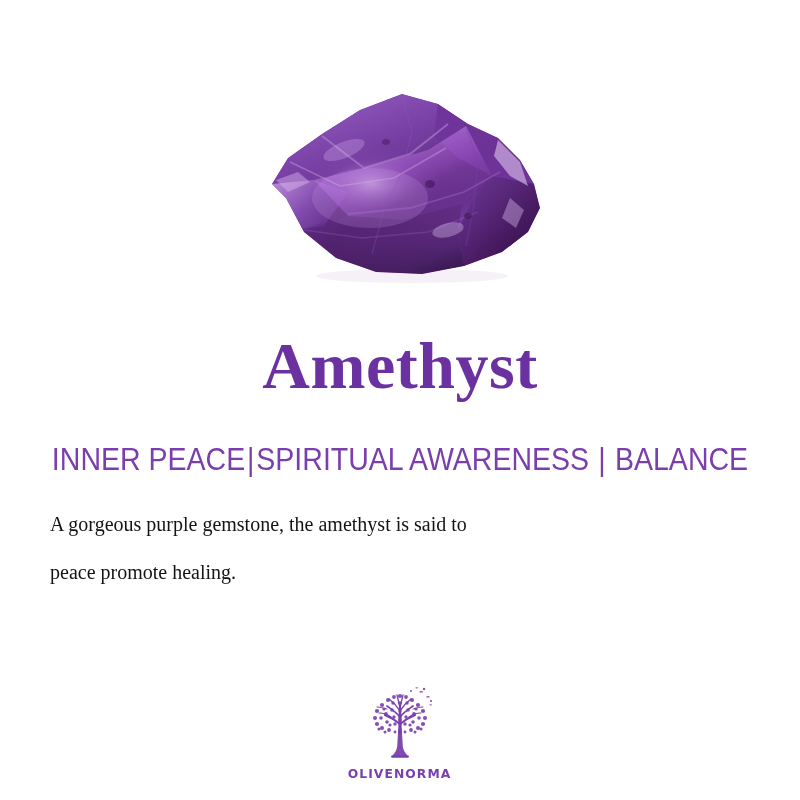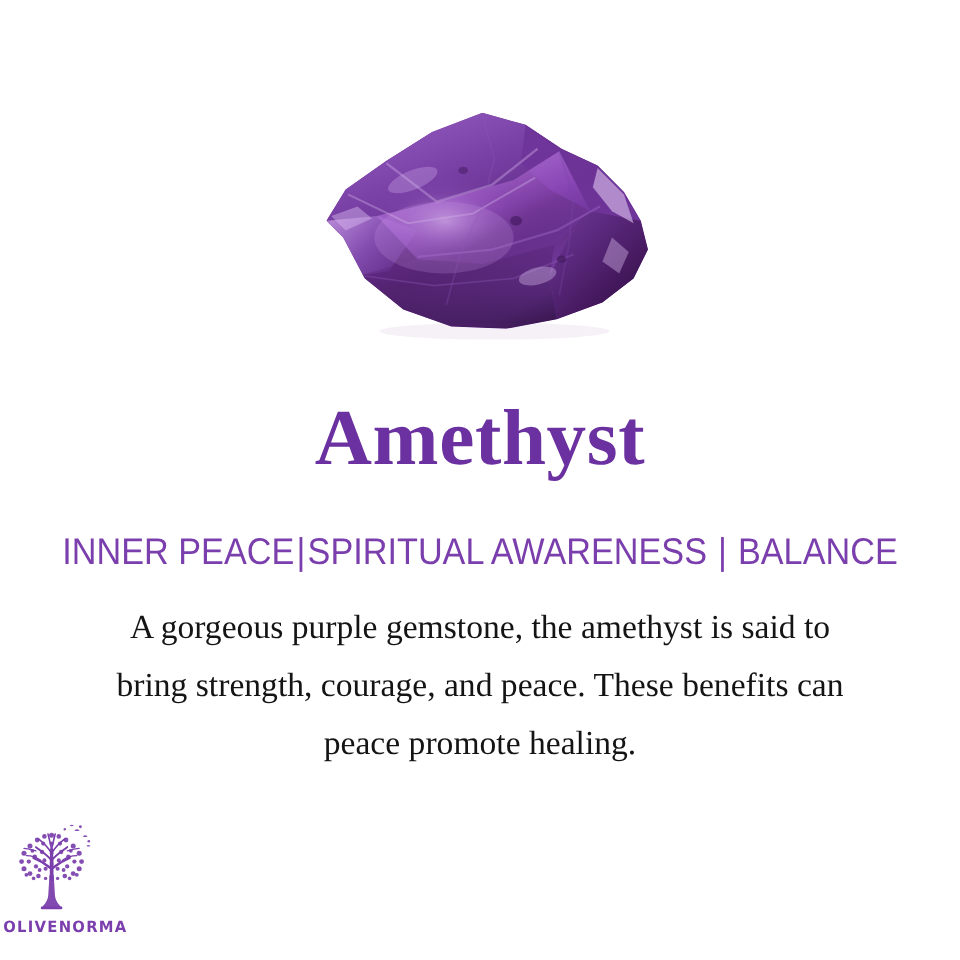--- a/index.html
+++ b/index.html
@@ -83,40 +83,39 @@
   .subtitle .sep-wide {
     padding: 0 10px;
   }
 
   
   .body-copy {
     position: absolute;
     left: 50px;
     top: 500px;
     width: 700px;
-    text-align: center;
     font-family: "Liberation Serif", "DejaVu Serif", serif;
     font-weight: 400;
-    font-size: 28px;
+    font-size: 20px;
     line-height: 48px;
     color: #141414;
   }
   .body-copy span {
     display: block;
   }
 
   
   .brand {
     position: absolute;
     left: 0;
     top: 684px;
     width: 800px;
     display: flex;
     flex-direction: column;
-    align-items: flex-start;
+    align-items: center;
   }
   .brand-mark {
     width: 86px;
     height: 80px;
     display: block;
   }
   .brand-word {
     margin-top: 2px;
     font-family: "DejaVu Sans", "Liberation Sans", sans-serif;
     font-weight: 700;
@@ -228,21 +227,20 @@
   </div>
 
   <h1 class="title">Amethyst</h1>
 
   <div class="subtitle">
     <span>INNER PEACE</span><span class="sep">|</span><span>SPIRITUAL AWARENESS</span><span class="sep sep-wide">|</span><span>BALANCE</span>
   </div>
 
   <div class="body-copy">
     <span>A gorgeous purple gemstone, the amethyst is said to</span>
-    <span>bring strength, courage, and peace. These benefits can</span>
     <span>peace promote healing.</span>
   </div>
 
   <div class="brand">
     <svg class="brand-mark" viewBox="0 0 86 80" xmlns="http://www.w3.org/2000/svg">
       <g fill="#7B3FAD">
 
         <path d="M41.2 46 L40.2 62 C40.0 65 38.6 68 36.4 70.4 L35 72 L51 72 L49.6 70.4
                  C47.4 68 46.0 65 45.8 62 L44.8 46 Z" opacity="0.95"></path>
         <rect x="34" y="71.4" width="18" height="2.3" rx="1.1"></rect>

